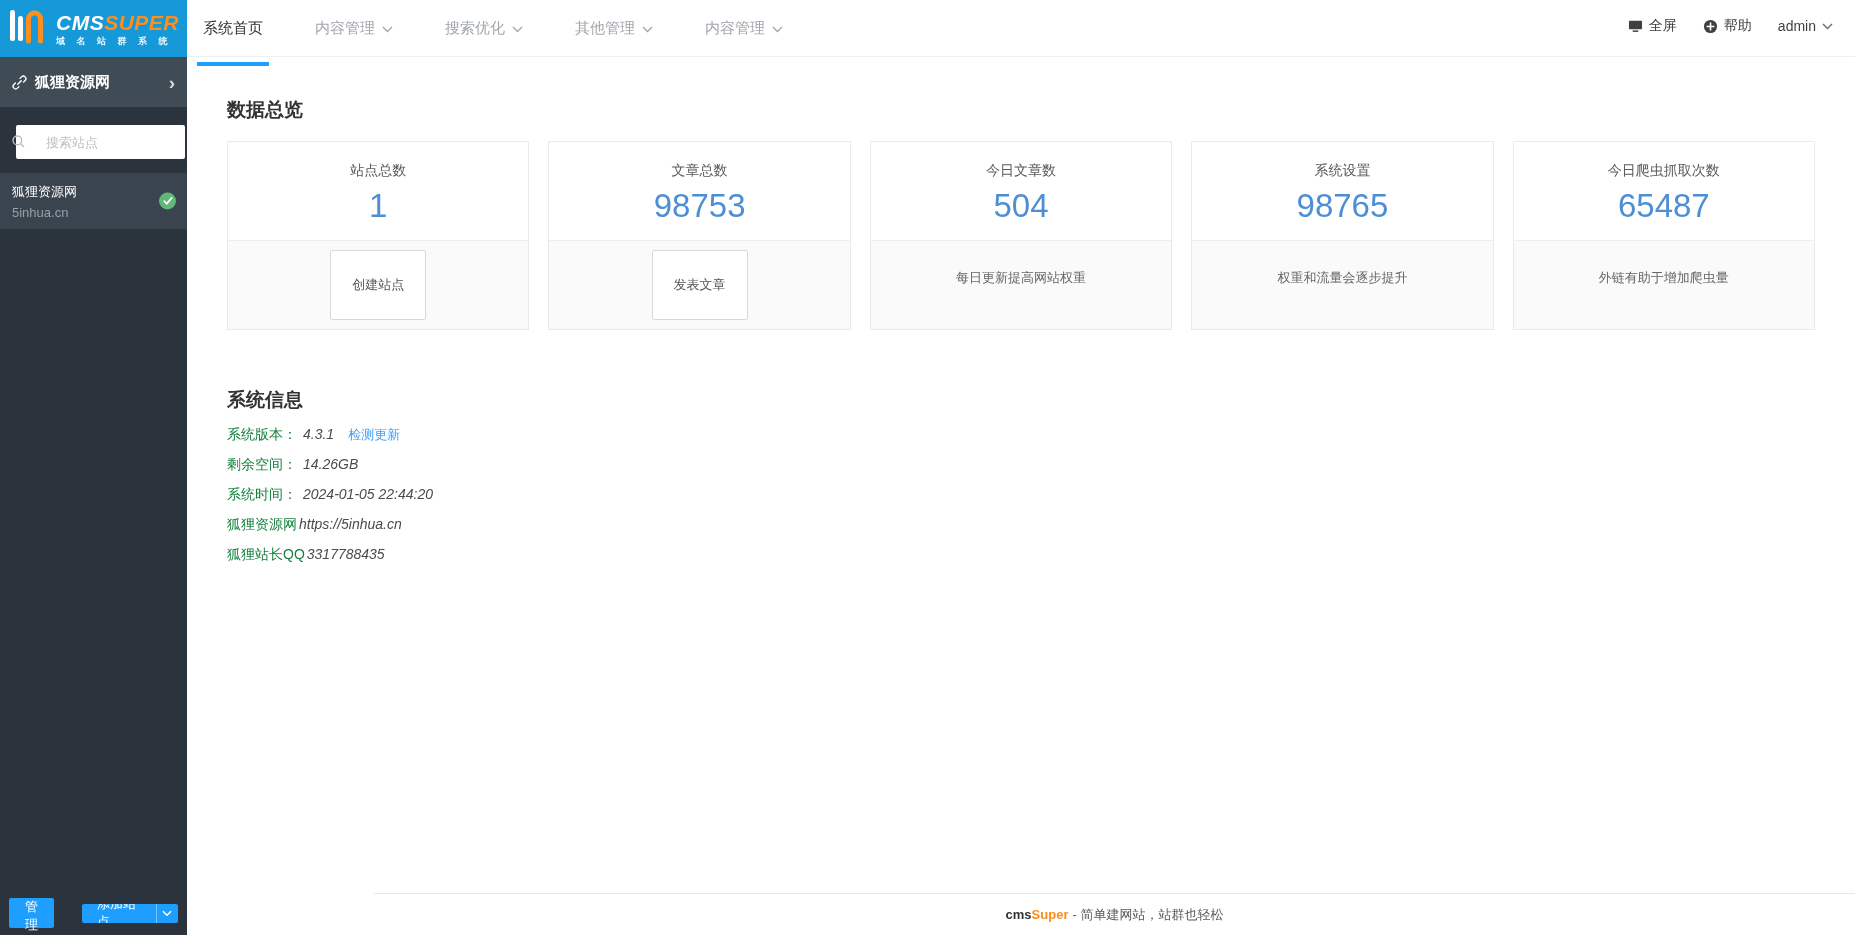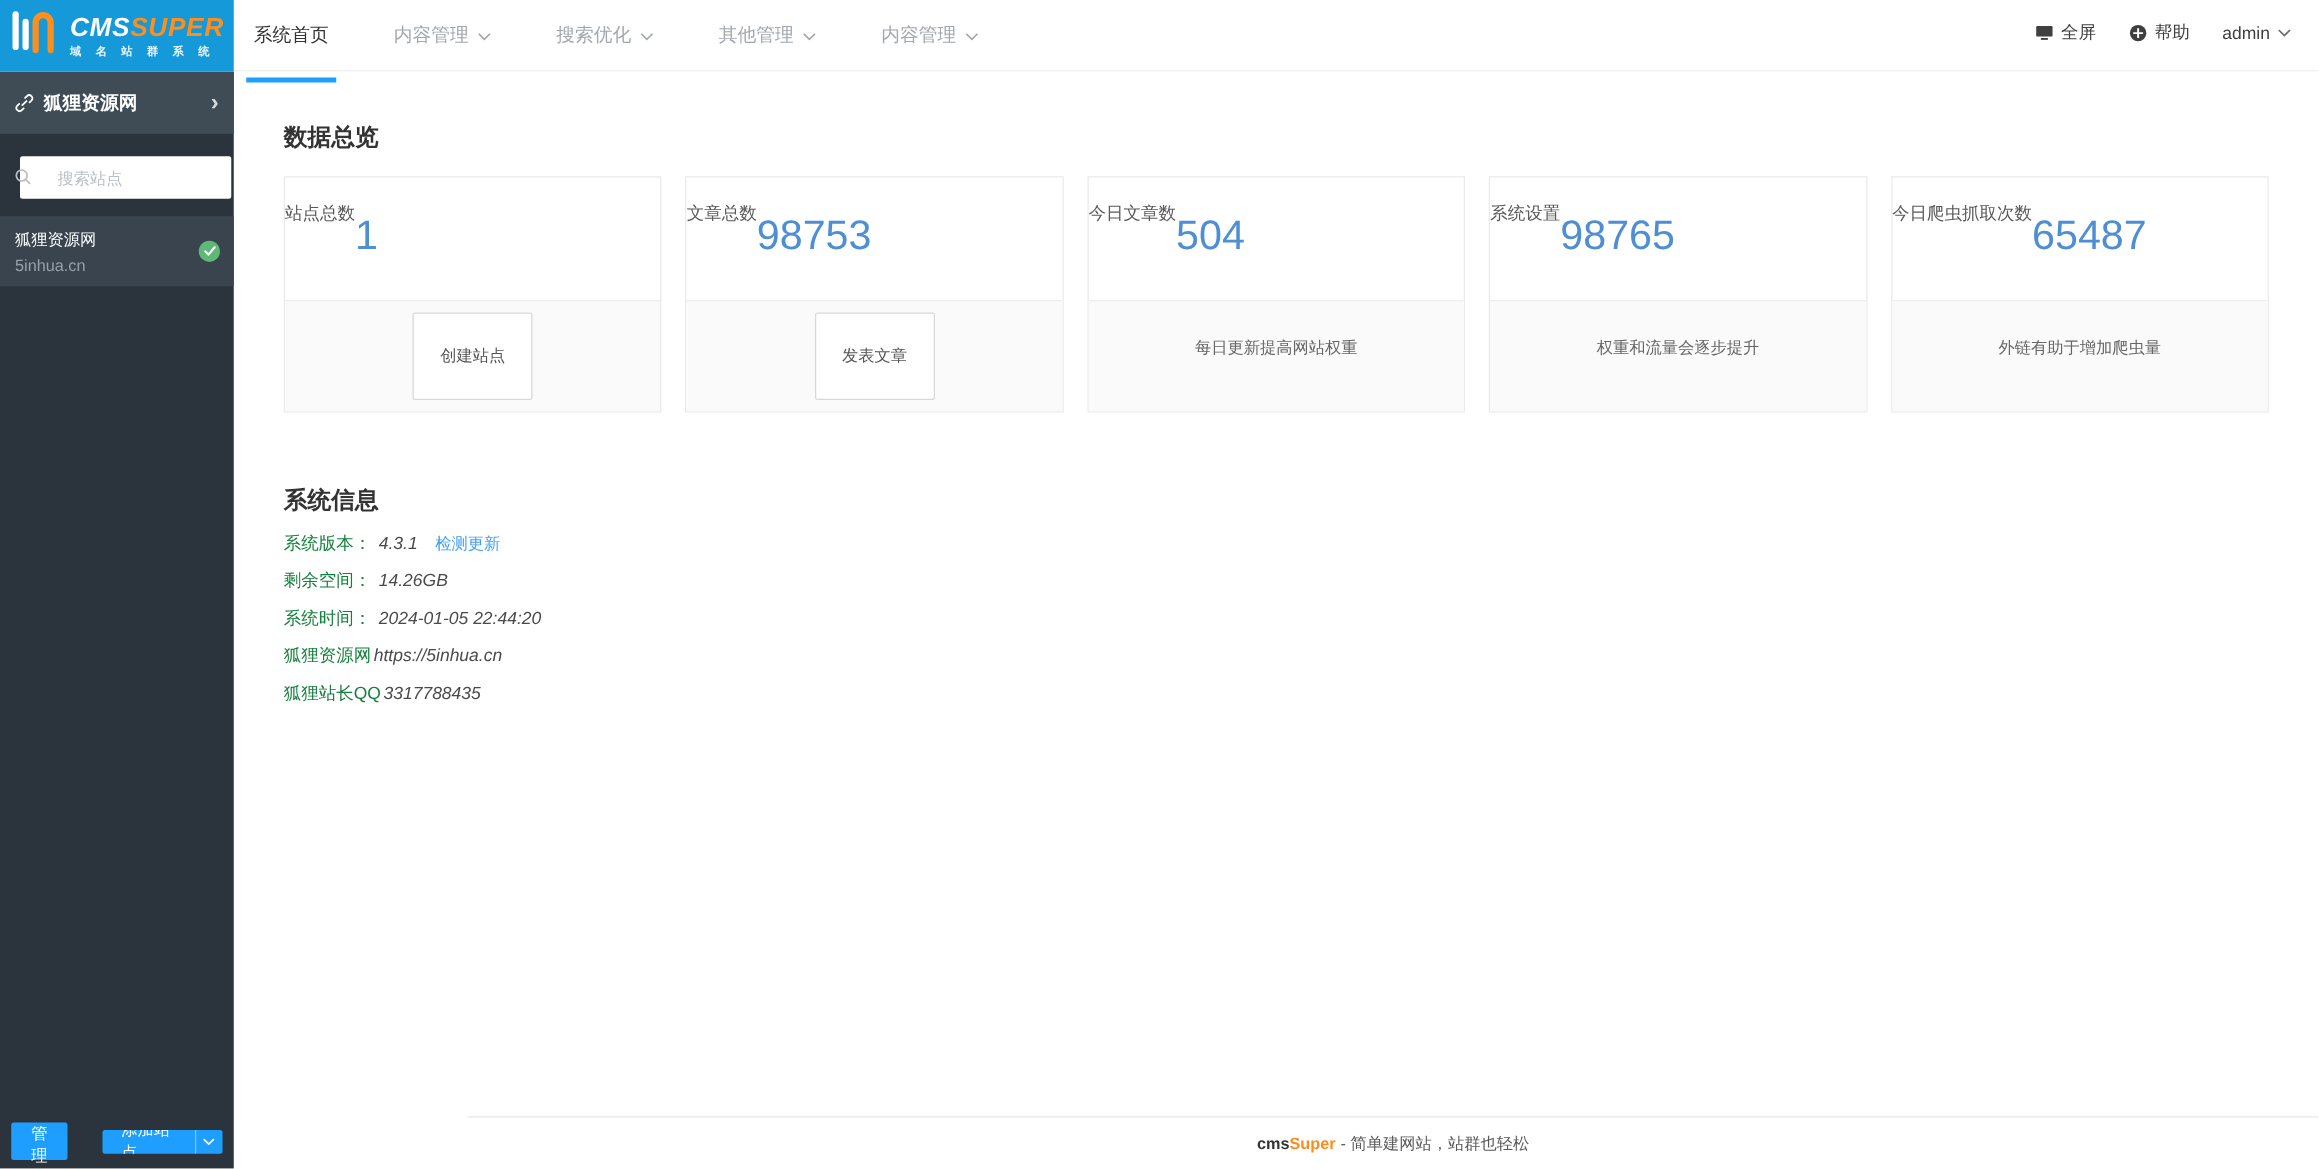--- a/index.html
+++ b/index.html
@@ -59,21 +59,21 @@
   .btn-add-main { padding:0 15px; display:flex; align-items:center; }
   .btn-add-caret { width:26px; border-left:1px solid rgba(255,255,255,.4);
                    display:flex; align-items:center; justify-content:center; }
 
   
   .main { position:absolute; left:187px; top:57px; right:0; bottom:0; background:#fff; }
   .section-title { margin:40px 0 0 40px; font-size:19px; font-weight:bold; color:#333; }
 
   .cards { display:flex; gap:19px; margin:18px 40px 0 40px; }
   .card { flex:1; border:1px solid #e9eaec; background:#fff; }
-  .card-top { height:98px; display:flex; align-items:flex-start; padding-top:20px; }
+  .card-top { height:98px; display:flex; flex-direction:column; align-items:center; padding-top:20px; }
   .card-title { font-size:14px; color:#595959; }
   .card-value { font-size:33px; color:#4d8ed5; margin-top:7px; }
   .card-bottom { border-top:1px solid #eceef0; background:#fafafa; height:89px;
                  display:flex; align-items:center; justify-content:center; }
   .card-btn { background:#fff; border:1px solid #d8d8d8; border-radius:2px; padding:25px 21px;
               font-size:13px; color:#555; cursor:pointer;
               font-family:"Liberation Sans","DejaVu Sans",sans-serif; }
   .card-note { font-size:13px; color:#666; margin-bottom:14px; }
 
   .sysinfo { margin:57px 0 0 40px; }

